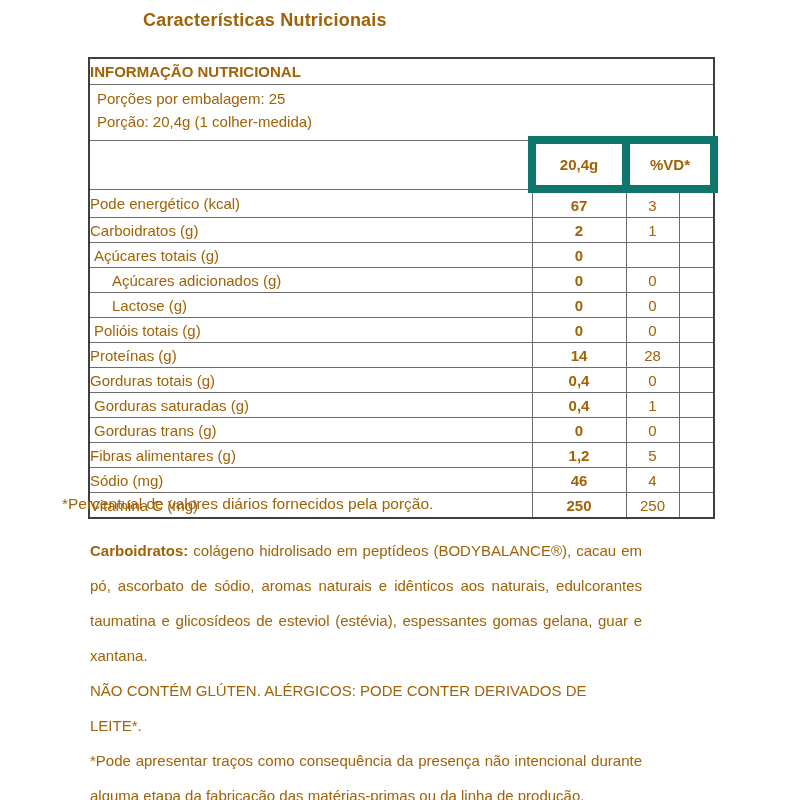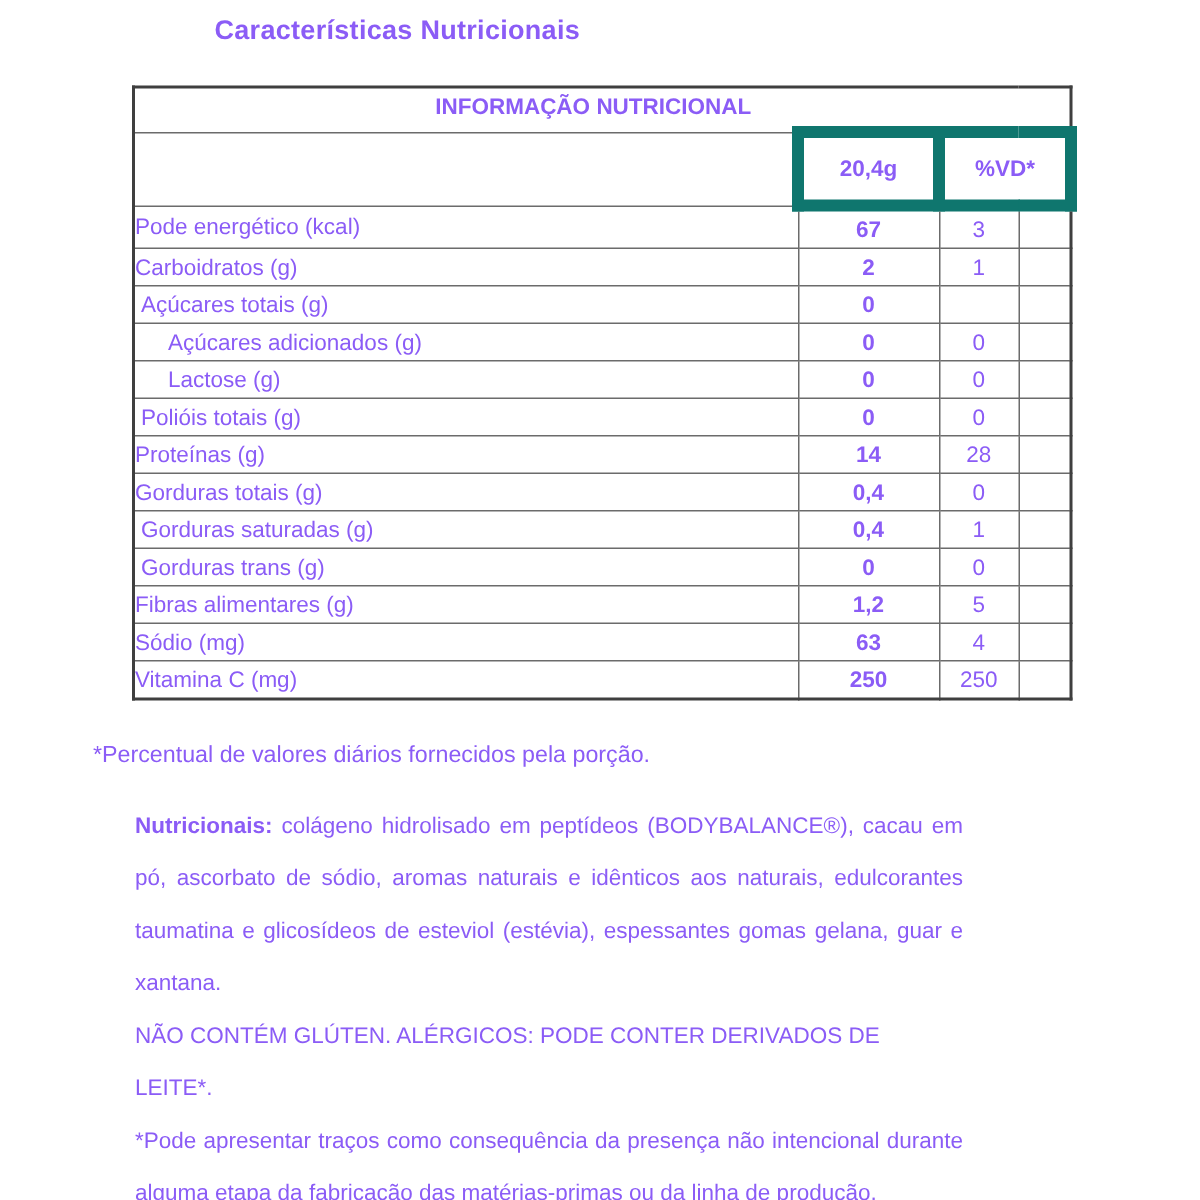--- a/index.html
+++ b/index.html
@@ -1,36 +1,36 @@
 <!DOCTYPE html>
 <html lang="pt"><head>
 <meta charset="utf-8">
 <style>
   html,body{margin:0;padding:0;background:#fff;}
   .page{
     position:relative;
     width:800px;height:800px;
     background:#ffffff;
-    color:#8b5cf6;
+    color:#a16207;
     font-family:"Liberation Sans", sans-serif;
     overflow:hidden;
   }
   .title{
     position:absolute;left:143px;top:10px;
     font-size:18px;font-weight:bold;letter-spacing:.2px;
   }
   table.nutri{
     position:absolute;left:88px;top:57px;
     width:625px;
     border-collapse:collapse;table-layout:fixed;
     border:2px solid #3f3f3f;
     font-size:15px;
   }
   .thead-cell{
-    height:22px;text-align:center;font-weight:bold;
+    height:22px;font-weight:bold;
     padding:1px 12px 2px 0;
     border-bottom:1px solid #6b6b6b;
   }
   .portions-cell{
     padding:2px 0 3px 7px;
     border-bottom:1px solid #6b6b6b;
   }
   .portions-cell div{line-height:23px;}
   .colhead td{height:39px;}
   .ch-empty{border:1px solid #6b6b6b;border-left:none;}
@@ -69,20 +69,26 @@
   <table class="nutri">
     <colgroup>
       <col style="width:443px">
         <col style="width:94px">
         <col style="width:53px">
         <col style="width:35px">
     </colgroup>
     <tbody>
       <tr>
         <td colspan="4" class="thead-cell">INFORMAÇÃO NUTRICIONAL</td>
+      </tr>
+      <tr>
+        <td colspan="4" class="portions-cell">
+          <div>Porções por embalagem: 25</div>
+          <div>Porção: 20,4g (1 colher-medida)</div>
+        </td>
       </tr>
       <tr class="colhead">
         <td class="ch-empty"></td>
         <td class="amt-head">20,4g</td>
         <td colspan="2" class="vd-head">%VD*</td>
       </tr>
 
       <tr class="r">
         <td class="lbl ind-0">Pode energético (kcal)</td>
         <td class="val">67</td>
@@ -144,34 +150,34 @@
         <td class="x"></td>
       </tr>
       <tr class="r">
         <td class="lbl ind-0">Fibras alimentares (g)</td>
         <td class="val">1,2</td>
         <td class="vd">5</td>
         <td class="x"></td>
       </tr>
       <tr class="r">
         <td class="lbl ind-0">Sódio (mg)</td>
-        <td class="val">63</td>
+        <td class="val">46</td>
         <td class="vd">4</td>
         <td class="x"></td>
       </tr>
       <tr class="r">
         <td class="lbl ind-0">Vitamina C (mg)</td>
         <td class="val">250</td>
         <td class="vd">250</td>
         <td class="x"></td>
       </tr>
     </tbody>
   </table>
 
   <div class="footnote">*Percentual de valores diários fornecidos pela porção.</div>
 
   <div class="textblock">
-    <p class="just"><b>Nutricionais:</b> <span>colágeno hidrolisado em peptídeos (BODYBALANCE®), cacau em pó, ascorbato de sódio, aromas naturais e idênticos aos naturais, edulcorantes taumatina e glicosídeos de esteviol (estévia), espessantes gomas gelana, guar e xantana.</span></p>
+    <p class="just"><b>Carboidratos:</b> <span>colágeno hidrolisado em peptídeos (BODYBALANCE®), cacau em pó, ascorbato de sódio, aromas naturais e idênticos aos naturais, edulcorantes taumatina e glicosídeos de esteviol (estévia), espessantes gomas gelana, guar e xantana.</span></p>
     <p>NÃO CONTÉM GLÚTEN. ALÉRGICOS: PODE CONTER DERIVADOS DE LEITE*.</p>
     <p class="just">*Pode apresentar traços como consequência da presença não intencional durante alguma etapa da fabricação das matérias-primas ou da linha de produção.</p>
   </div>
 
 </div>
 
 </body></html>

